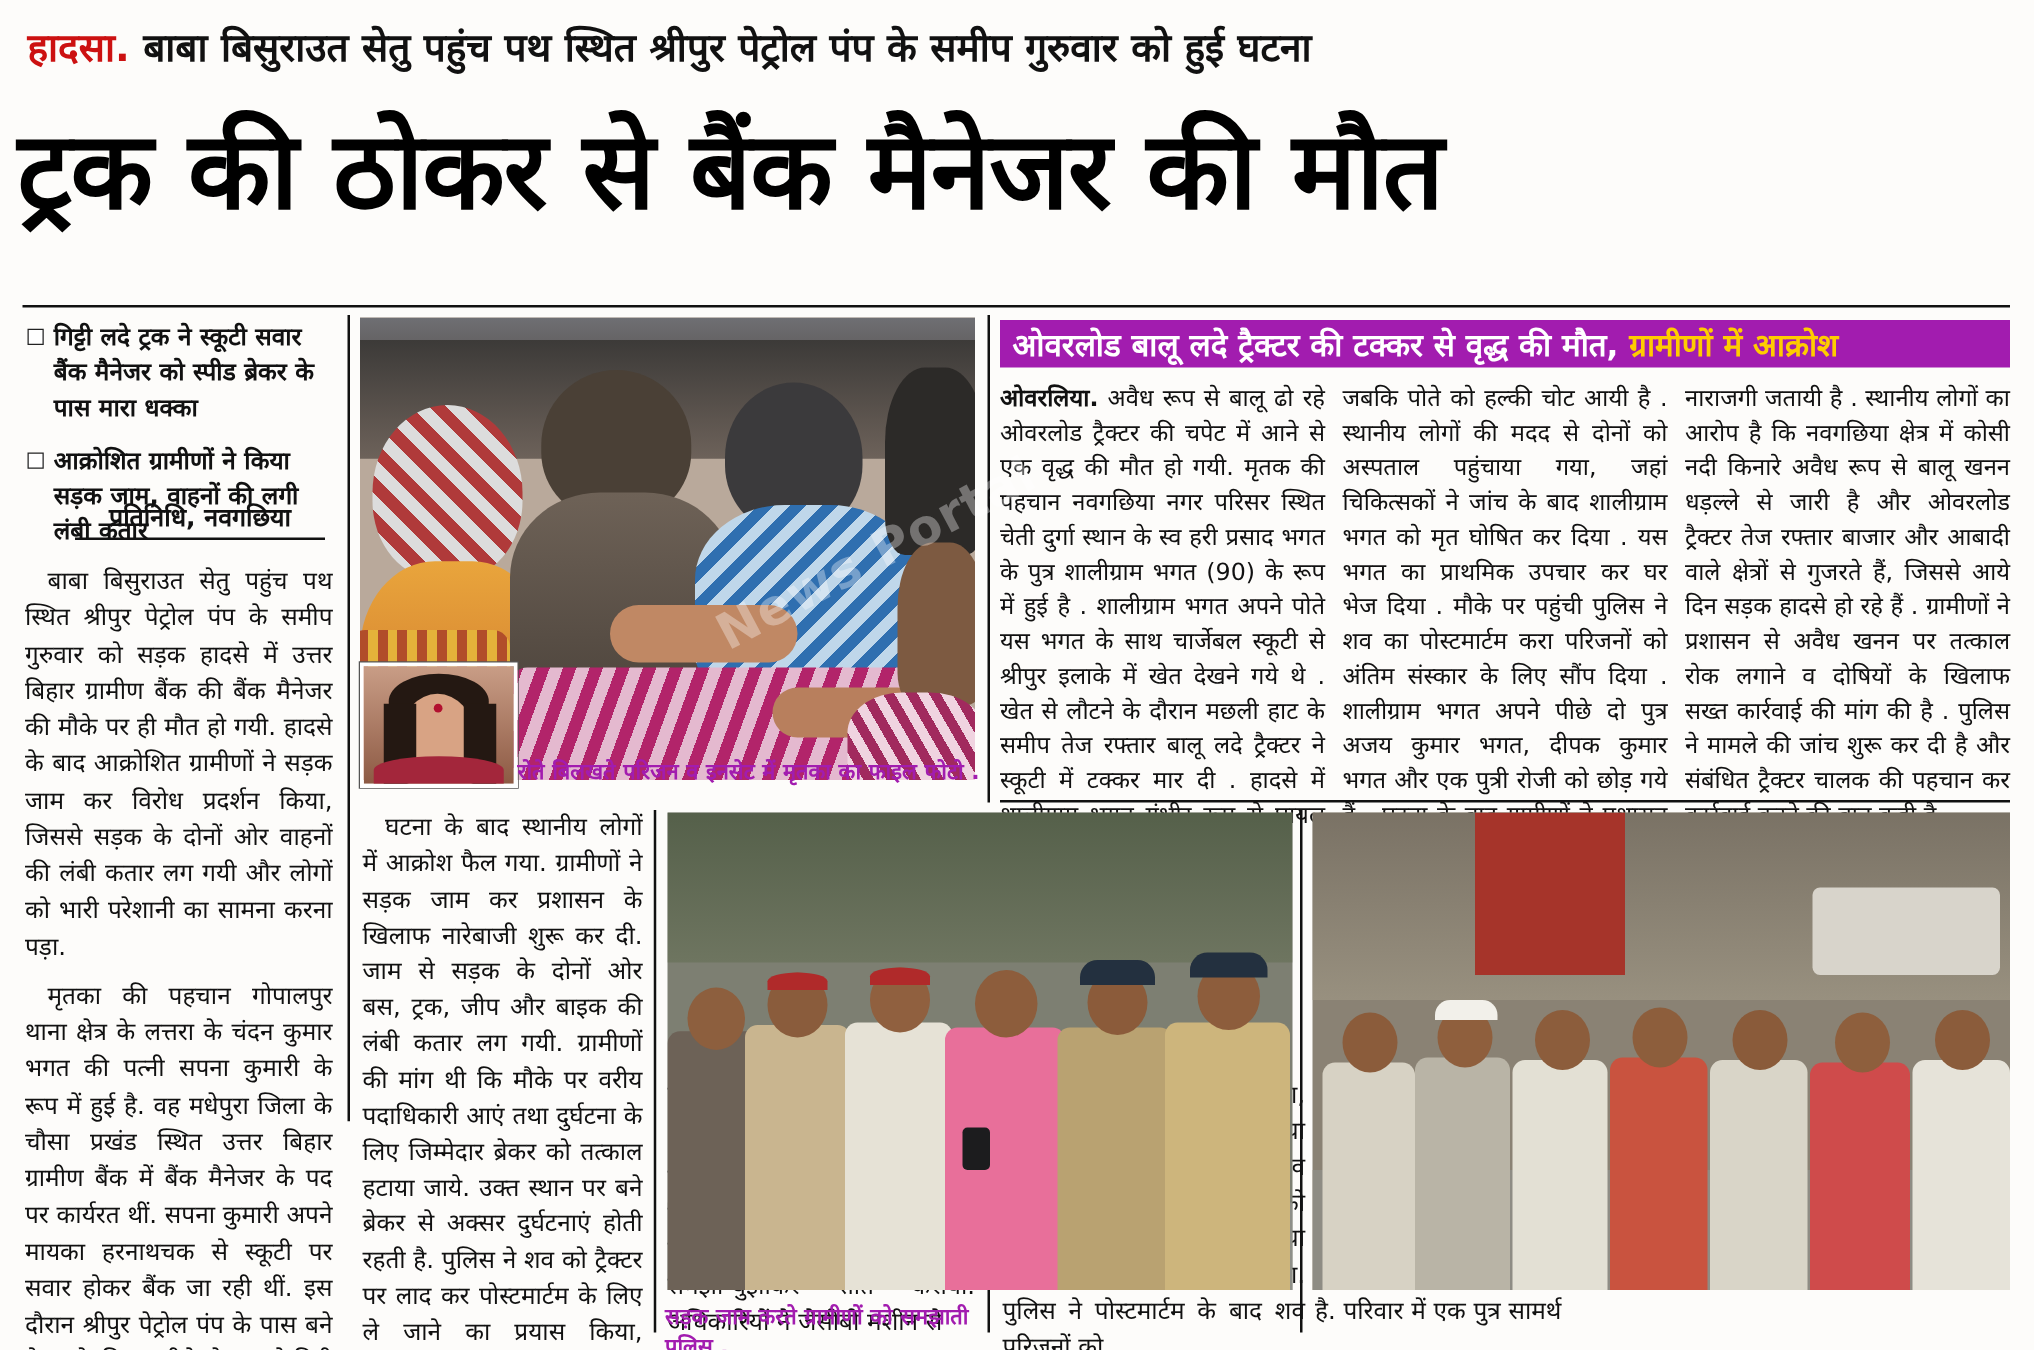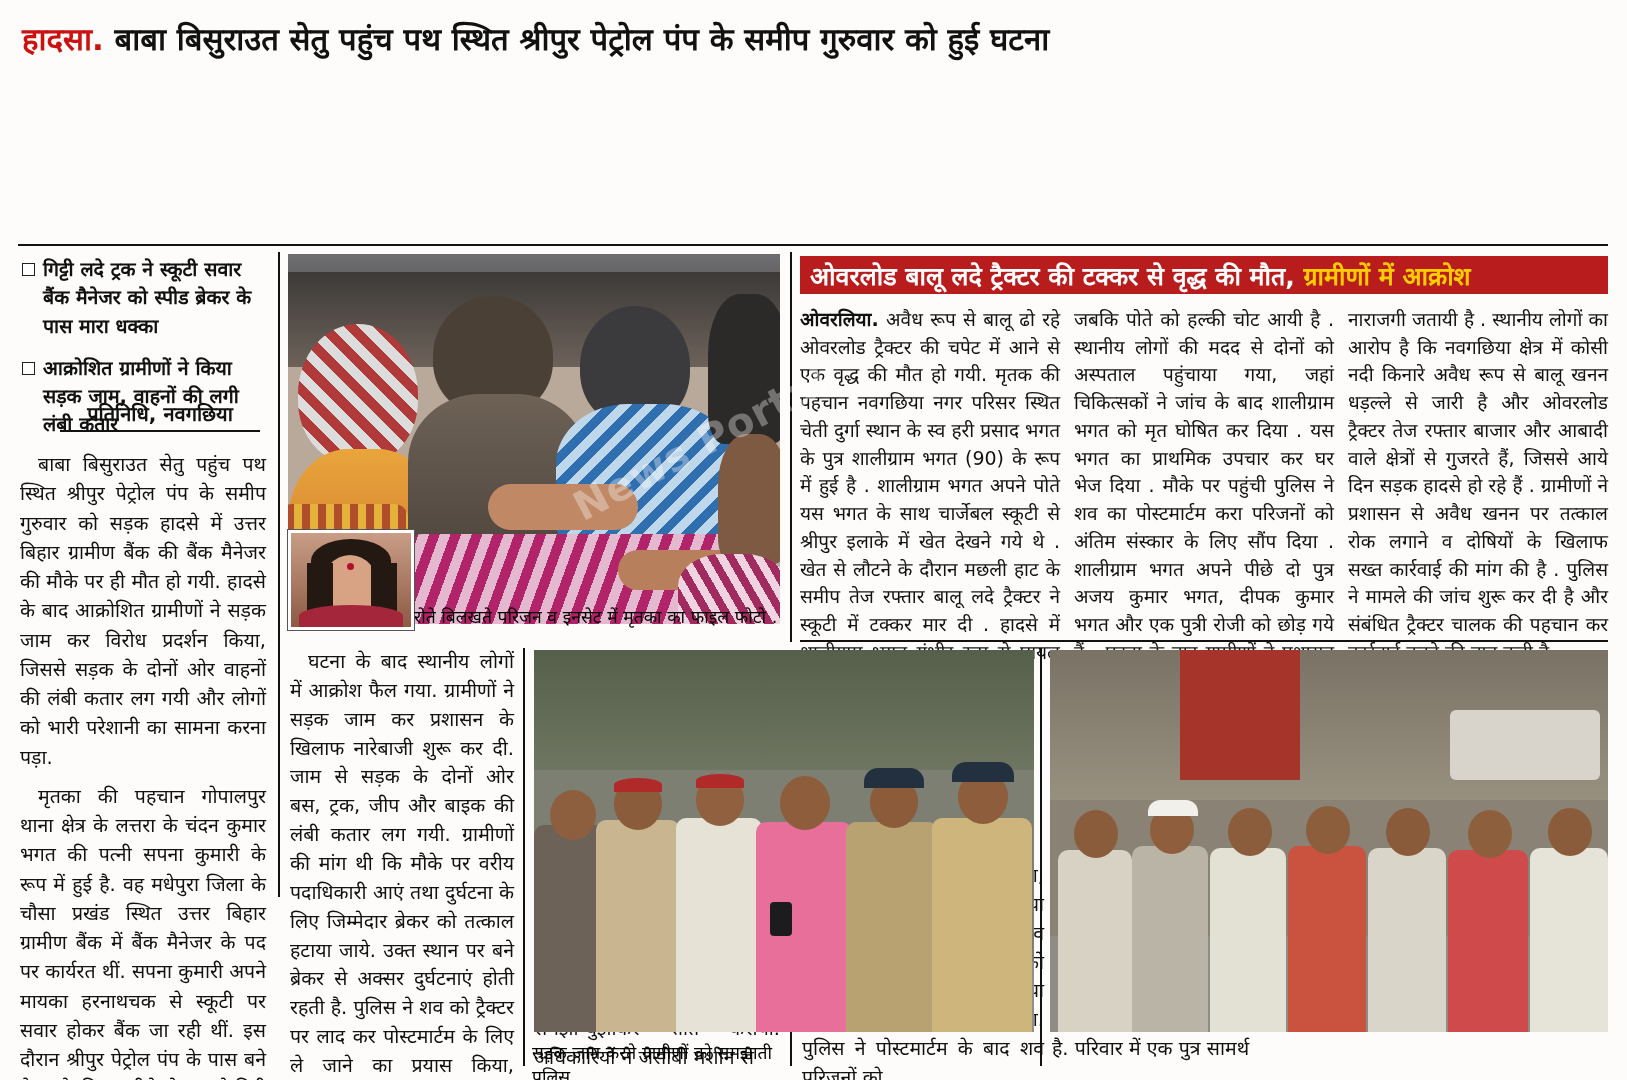--- a/index.html
+++ b/index.html
@@ -84,21 +84,21 @@
     overflow:hidden;
   }
   .inset .face{position:absolute;left:30px;top:22px;width:58px;height:66px;border-radius:50% 50% 45% 45%;background:#d8a384;}
   .inset .hair{position:absolute;left:20px;top:6px;width:80px;height:44px;border-radius:50% 50% 30% 30%;background:#241812;}
   .inset .hair2{position:absolute;left:16px;top:30px;width:26px;height:64px;background:#241812;border-radius:0 0 30% 0;}
   .inset .hair3{position:absolute;right:14px;top:30px;width:26px;height:64px;background:#241812;border-radius:0 0 0 30%;}
   .inset .dress{position:absolute;left:8px;bottom:0;width:104px;height:22px;background:#a3263b;border-radius:50% 50% 0 0;}
   .inset .bindi{position:absolute;left:56px;top:30px;width:7px;height:7px;border-radius:50%;background:#b2102f;}
 
   .cap{
-    position:absolute;font-size:17.5px;font-weight:400;color:#000000;
+    position:absolute;font-size:17.5px;font-weight:700;color:#a21caf;
   }
   .cap-main{left:414px;top:604px;width:370px;}
   .cap-mid{left:532px;top:1040px;width:250px;}
   .cap-right{left:1050px;top:1040px;width:300px;}
 
   
   .col2{
     position:absolute;left:290px;top:648px;width:224px;
     font-size:19.5px;line-height:1.48;text-align:justify;text-align-last:left;
   }
@@ -127,21 +127,21 @@
 
   .col45-extra{
     position:absolute;left:1052px;top:862px;width:244px;
     font-size:19.5px;line-height:1.48;text-align:justify;text-align-last:left;
   }
   .col45-extra p{margin:0 0 9px 0;text-indent:0;}
 
   
   .subhead{
     position:absolute;left:800px;top:256px;width:808px;height:38px;
-    background:#b91c1c;color:#fff;font-size:25px;font-weight:bold;
+    background:#a21caf;color:#fff;font-size:25px;font-weight:bold;
     display:flex;align-items:center;padding:0 10px;box-sizing:border-box;
     white-space:nowrap;
   }
   .subhead .hl{color:#ffcc00;}
 
   .sub-cols{position:absolute;left:800px;top:306px;width:808px;height:330px;
     display:flex;gap:14px;}
   .sub-col{width:260px;font-size:19px;line-height:1.46;text-align:justify;text-align-last:left;}
   .sub-col p{margin:0 0 8px 0;text-indent:0;}
   .dateline{font-weight:bold;}
@@ -168,20 +168,21 @@
 </head>
 <body>
 
 <div class="page">
 
   <div class="kicker">
     <span class="tag">हादसा.</span>
     <span class="txt">बाबा बिसुराउत सेतु पहुंच पथ स्थित श्रीपुर पेट्रोल पंप के समीप गुरुवार को हुई घटना</span>
   </div>
 
+  <div class="headline">ट्रक की ठोकर से बैंक मैनेजर की मौत</div>
 
   <div class="rule rule-top"></div>
   <div class="rule vrule-1"></div>
   <div class="rule vrule-2"></div>
   <div class="rule vrule-3"></div>
   <div class="rule vrule-4"></div>
   <div class="rule vrule-5"></div>
   <div class="rule hrule-mid"></div>
 
   <div class="bullets">

